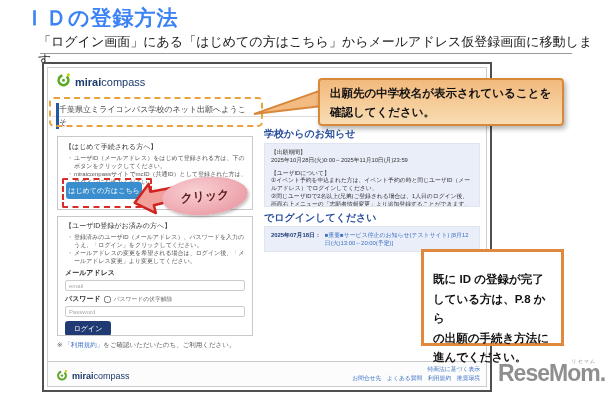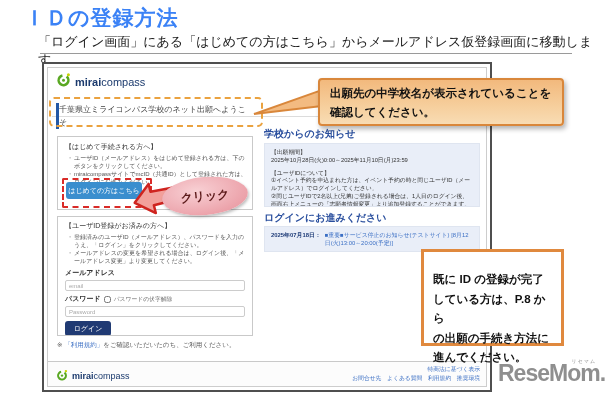--- a/index.html
+++ b/index.html
@@ -118,21 +118,21 @@
 
     <div class="news-h" style="top:63px;">学校からのお知らせ</div>
     <div class="notice notice1">
       <div>【出願期間】</div>
       <div>2025年10月28日(火)0:00～2025年11月10日(月)23:59</div>
       <div class="n-gap">【ユーザIDについて】</div>
       <div>①イベント予約を申込まれた方は、イベント予約の時と同じユーザID（メールアドレス）でログインしてください。</div>
       <div>②同じユーザIDで2名以上(兄弟)ご登録される場合は、1人目のログイン後、画面右上メニューの「志願者情報変更」より追加登録することができます。</div>
     </div>
 
-    <div class="news-h" style="top:147px;">ログインにお進みください</div>
+    <div class="news-h" style="top:147px;">でログインしてください</div>
     <div class="notice notice2">
       <span class="n-date">2025年07月18日：</span>
       <span class="n-link">■重要■サービス停止のお知らせ(テストサイト) [8月12日(火)13:00～20:00(予定)]</span>
     </div>
 
     <div class="sfooter">
       <div class="mc-logo small">
         <span>
           <svg width="12" height="12" viewBox="0 0 20 20">
               <circle cx="10" cy="11" r="6.5" fill="none" stroke="#5aa823" stroke-width="3.5" stroke-dasharray="34 7" transform="rotate(-50 10 11)"></circle>

